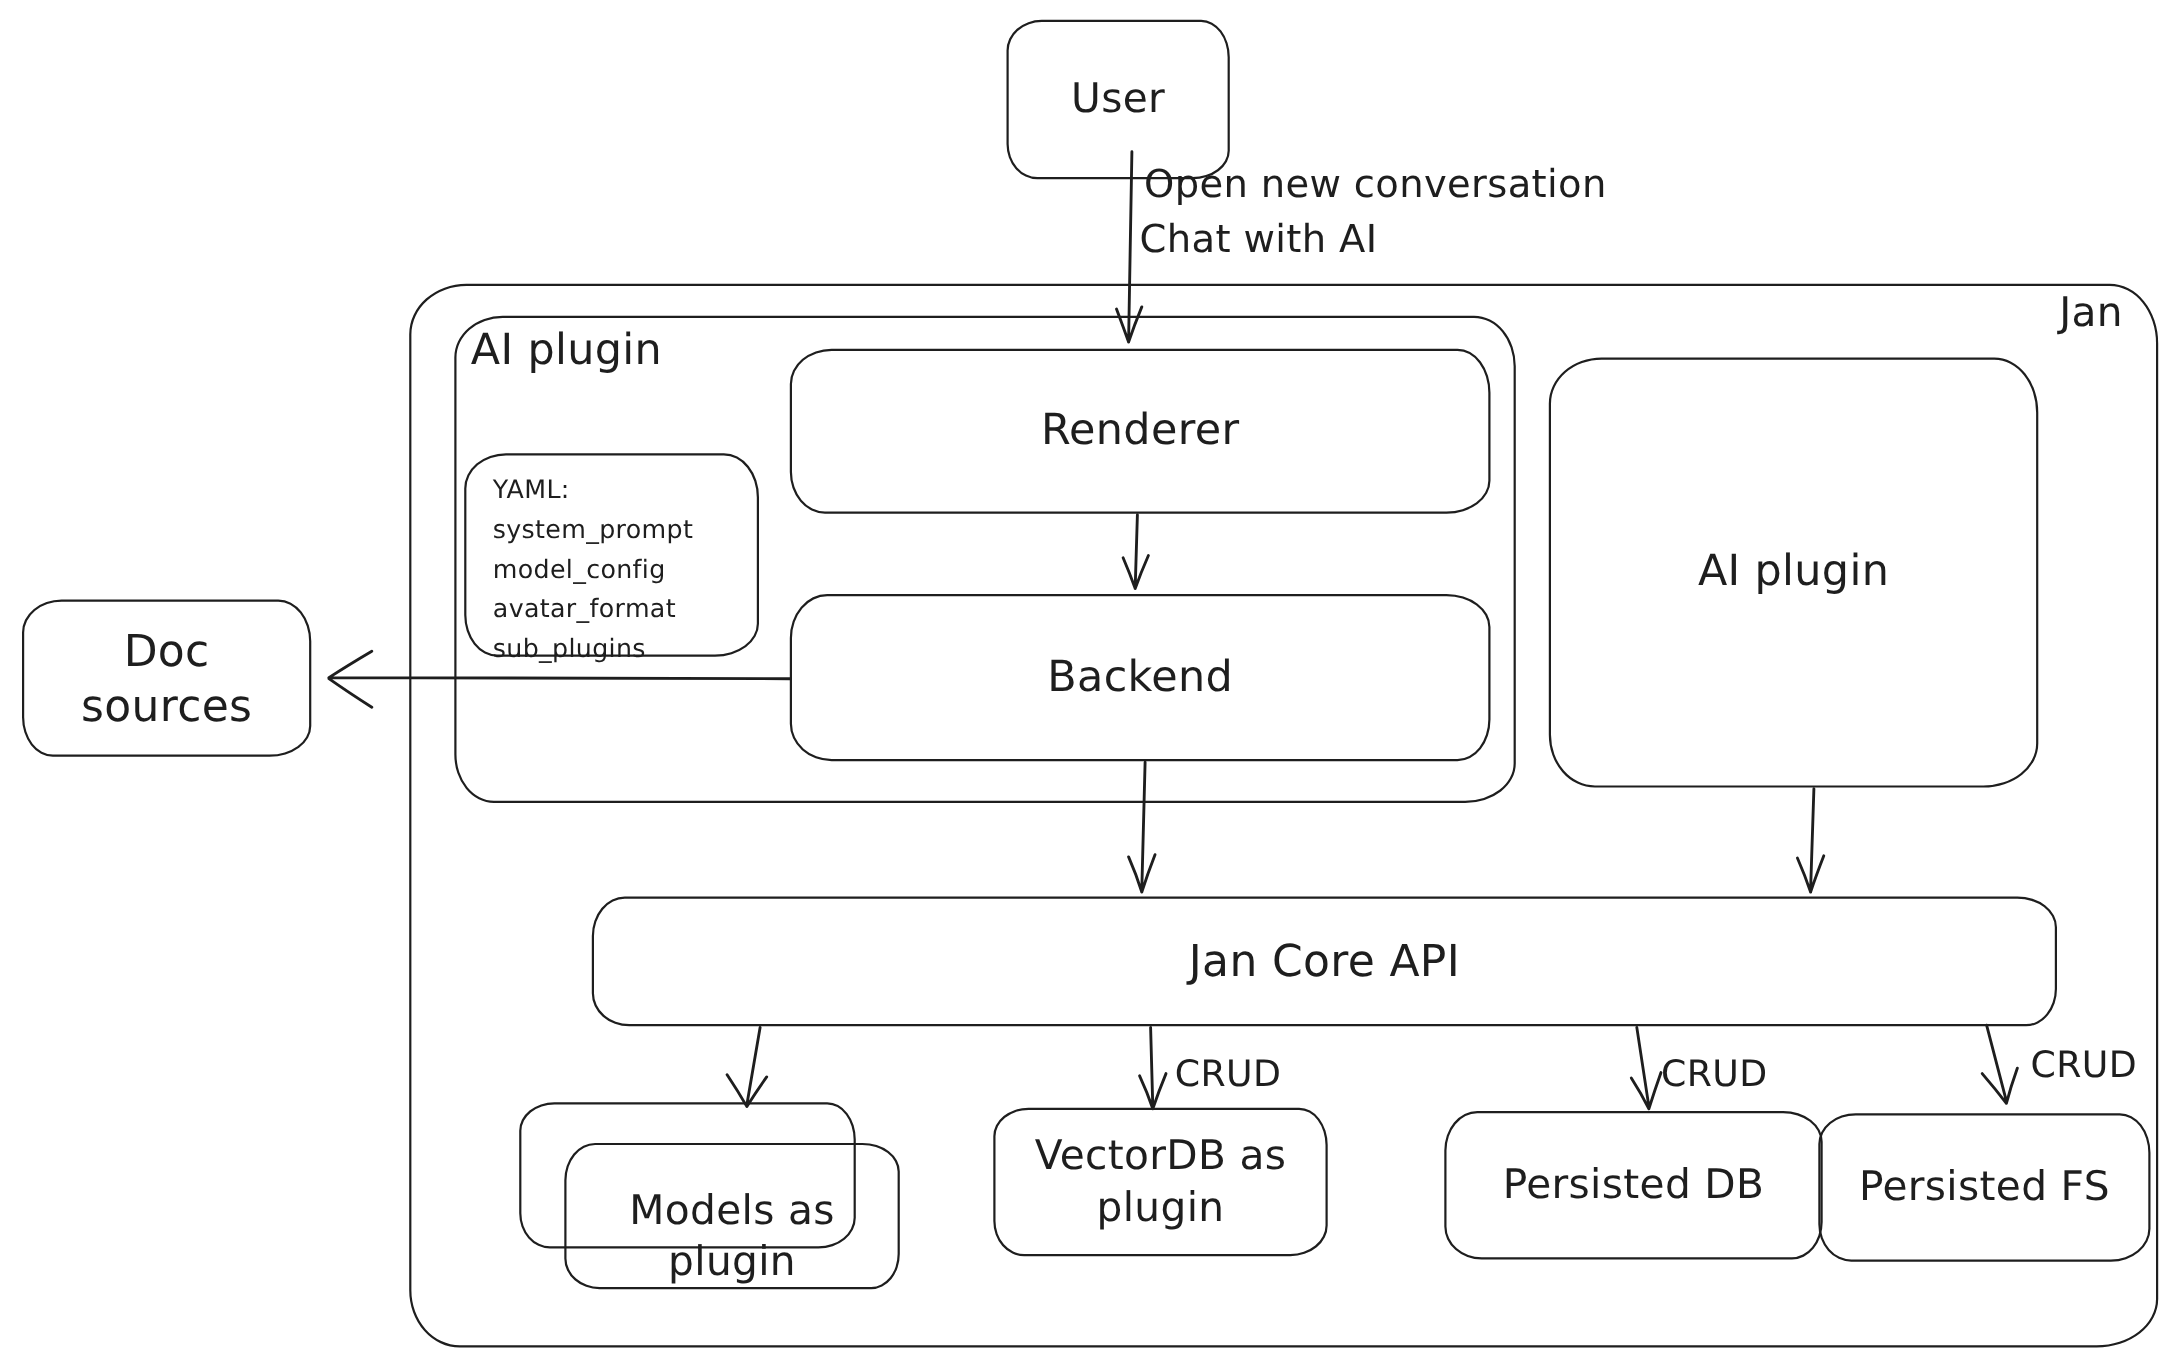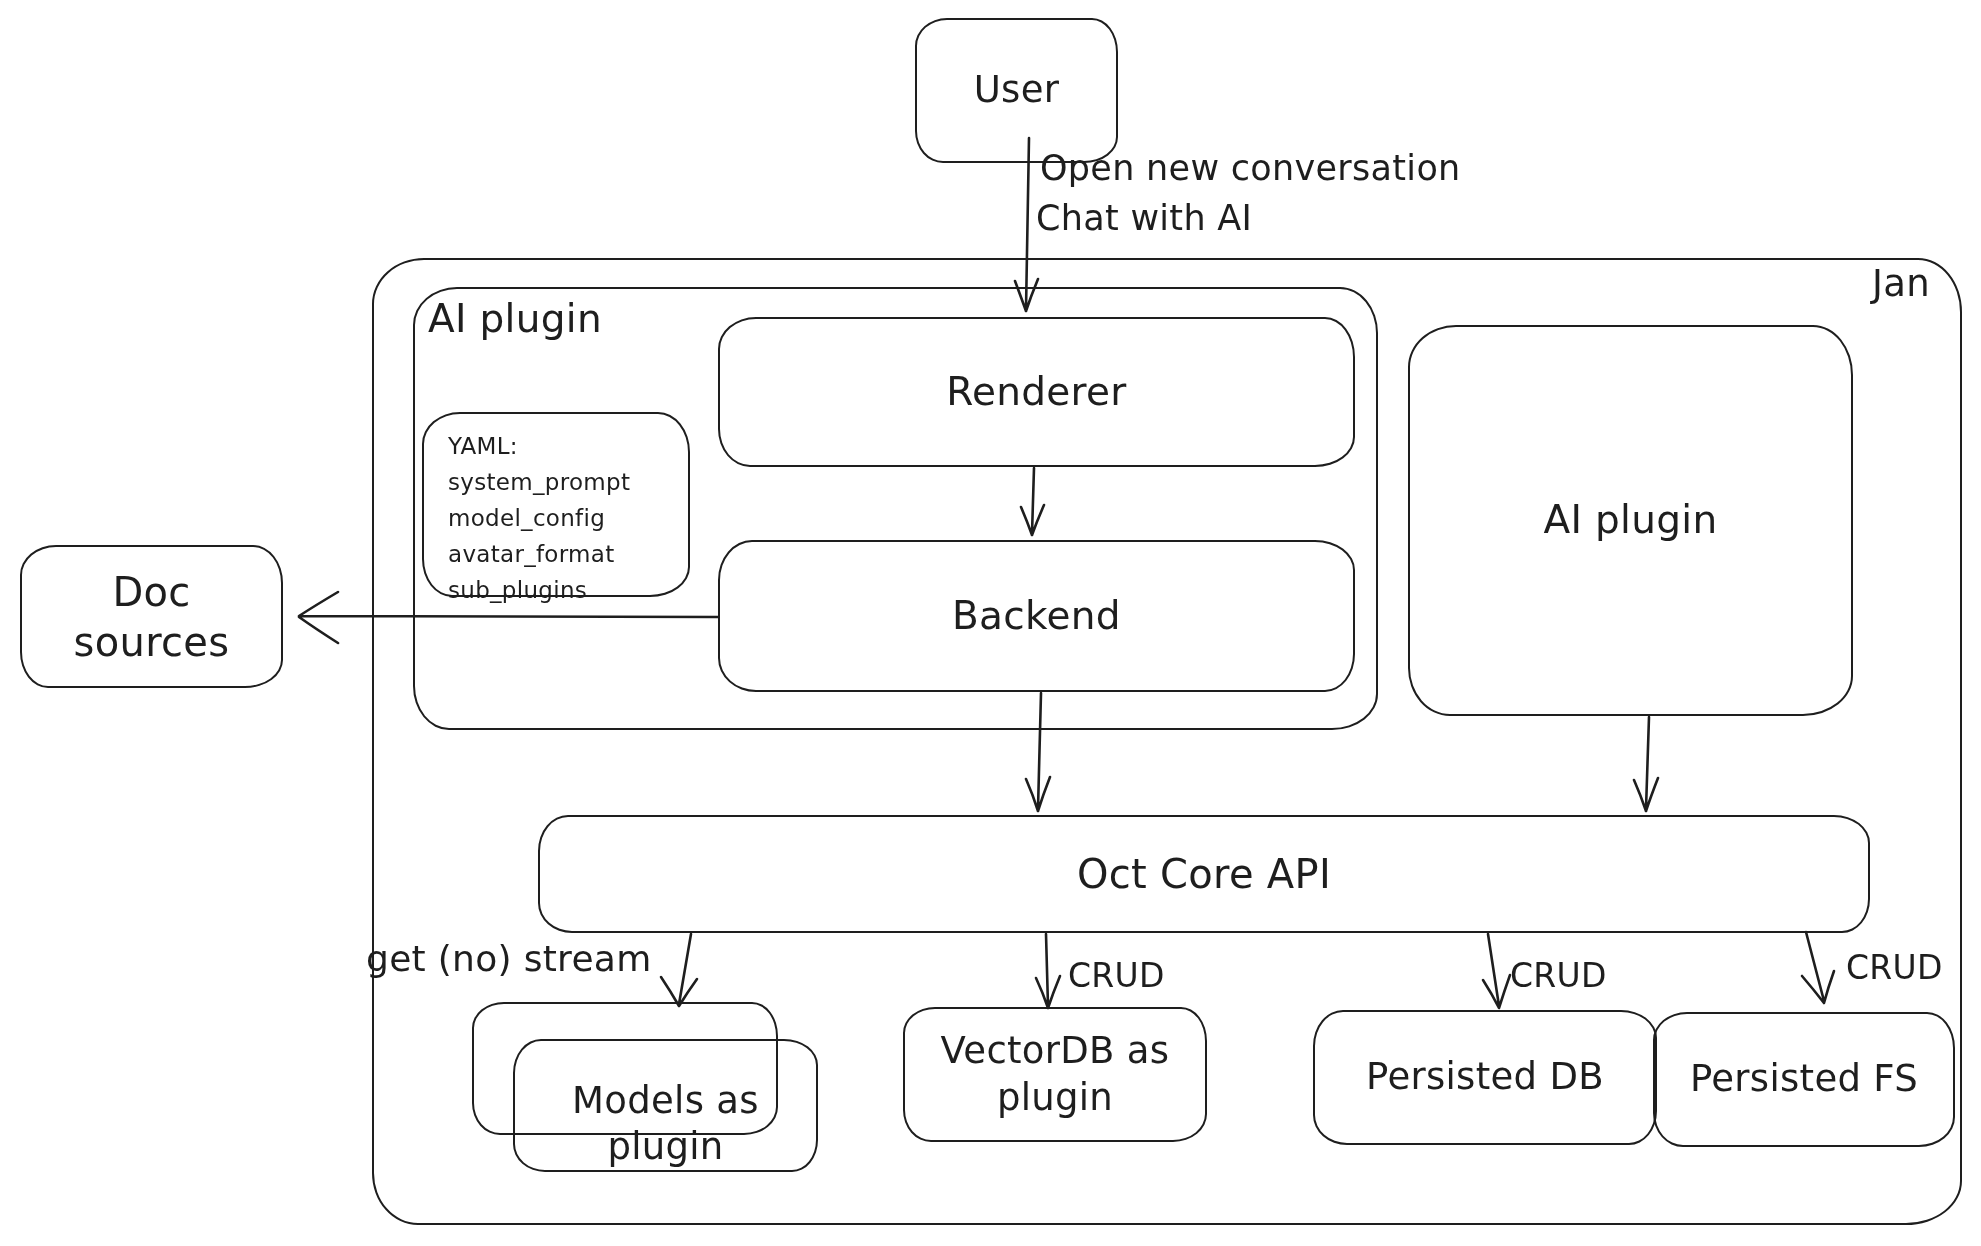--- a/index.html
+++ b/index.html
@@ -93,21 +93,21 @@
 
   <div class="box" style="left:20px; top:545px; width:263px; height:143px; font-size:40px; border-radius:36px 30px 38px 28px / 30px 38px 28px 36px;">
     <span class="lbl">Doc sources</span>
   </div>
 
   <div class="box" style="left:1408px; top:325px; width:445px; height:391px; font-size:39px; border-radius:48px 40px 50px 42px / 42px 50px 40px 48px;">
     <span class="lbl">AI plugin</span>
   </div>
 
   <div class="box" style="left:538px; top:815px; width:1332px; height:118px; font-size:40px; border-radius:30px 36px 28px 34px / 36px 28px 34px 30px;">
-    <span class="lbl">Oct Core API</span>
+    <span class="lbl">Jan Core API</span>
   </div>
 
   <div class="box" style="left:472px; top:1002px; width:306px; height:133px; border-radius:32px 26px 34px 28px / 26px 34px 28px 32px;"></div>
   <div class="box" style="left:513px; top:1039px; width:305px; height:133px; font-size:37px; border-radius:28px 34px 26px 32px / 34px 26px 32px 28px;align-items:flex-end;">
     <span class="lbl">Models as plugin</span>
   </div>
 
   <div class="box" style="left:903px; top:1007px; width:304px; height:135px; font-size:37px; border-radius:32px 26px 34px 28px / 26px 34px 28px 32px;">
     <span class="lbl">VectorDB as plugin</span>
   </div>
@@ -115,21 +115,20 @@
   <div class="box" style="left:1313px; top:1010px; width:344px; height:135px; font-size:37px; border-radius:30px 36px 28px 34px / 36px 28px 34px 30px;">
     <span class="lbl">Persisted DB</span>
   </div>
 
   <div class="box" style="left:1653px; top:1012px; width:302px; height:135px; font-size:37px; border-radius:34px 28px 36px 30px / 28px 36px 30px 34px;">
     <span class="lbl">Persisted FS</span>
   </div>
 
   <div class="edge-label" style="left:1040px; top:148px; font-size:35px;">Open new conversation</div>
   <div class="edge-label" style="left:1036px; top:198px; font-size:35px;">Chat with AI</div>
-  <div class="edge-label" style="left:366px; top:938px; font-size:36px;">get (no) stream</div>
   <div class="edge-label" style="left:1068px; top:956px; font-size:33px;">CRUD</div>
   <div class="edge-label" style="left:1510px; top:956px; font-size:33px;">CRUD</div>
   <div class="edge-label" style="left:1846px; top:948px; font-size:33px;">CRUD</div>
 
   <svg class="edges" width="1981" height="1246" viewBox="0 0 1981 1246" fill="none" stroke="#1e1e1e" stroke-width="2.6" stroke-linecap="round" stroke-linejoin="round">
 
     <path d="M1029 138 L1026 310 M1015 281 Q1021 297 1026 311 M1038 279 Q1031 296 1026 311"></path>
 
     <path d="M1034 468 L1032 534 M1021 507 Q1027 521 1032 535 M1044 505 Q1037 521 1032 535"></path>
 

